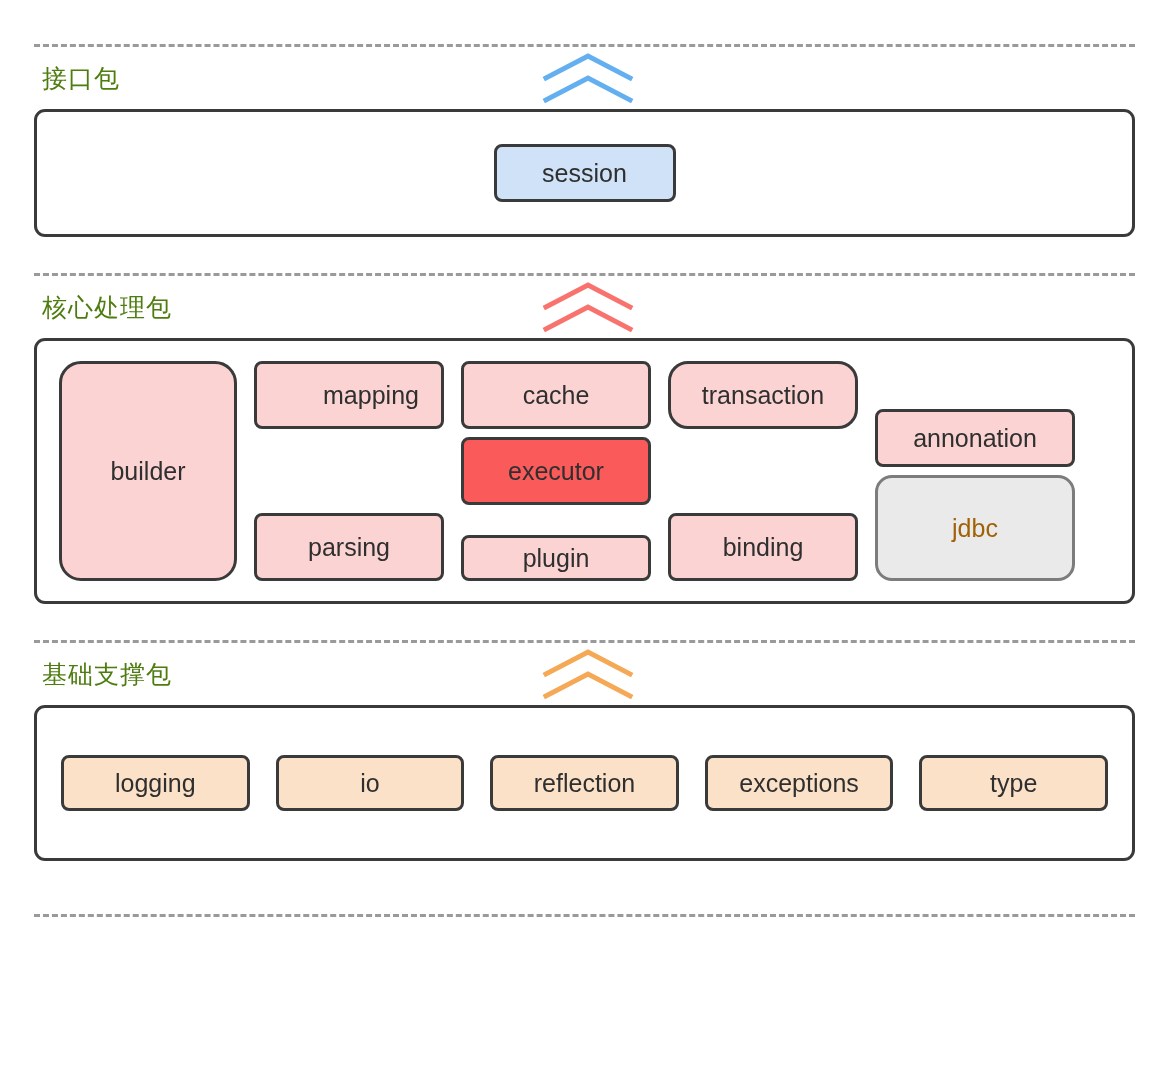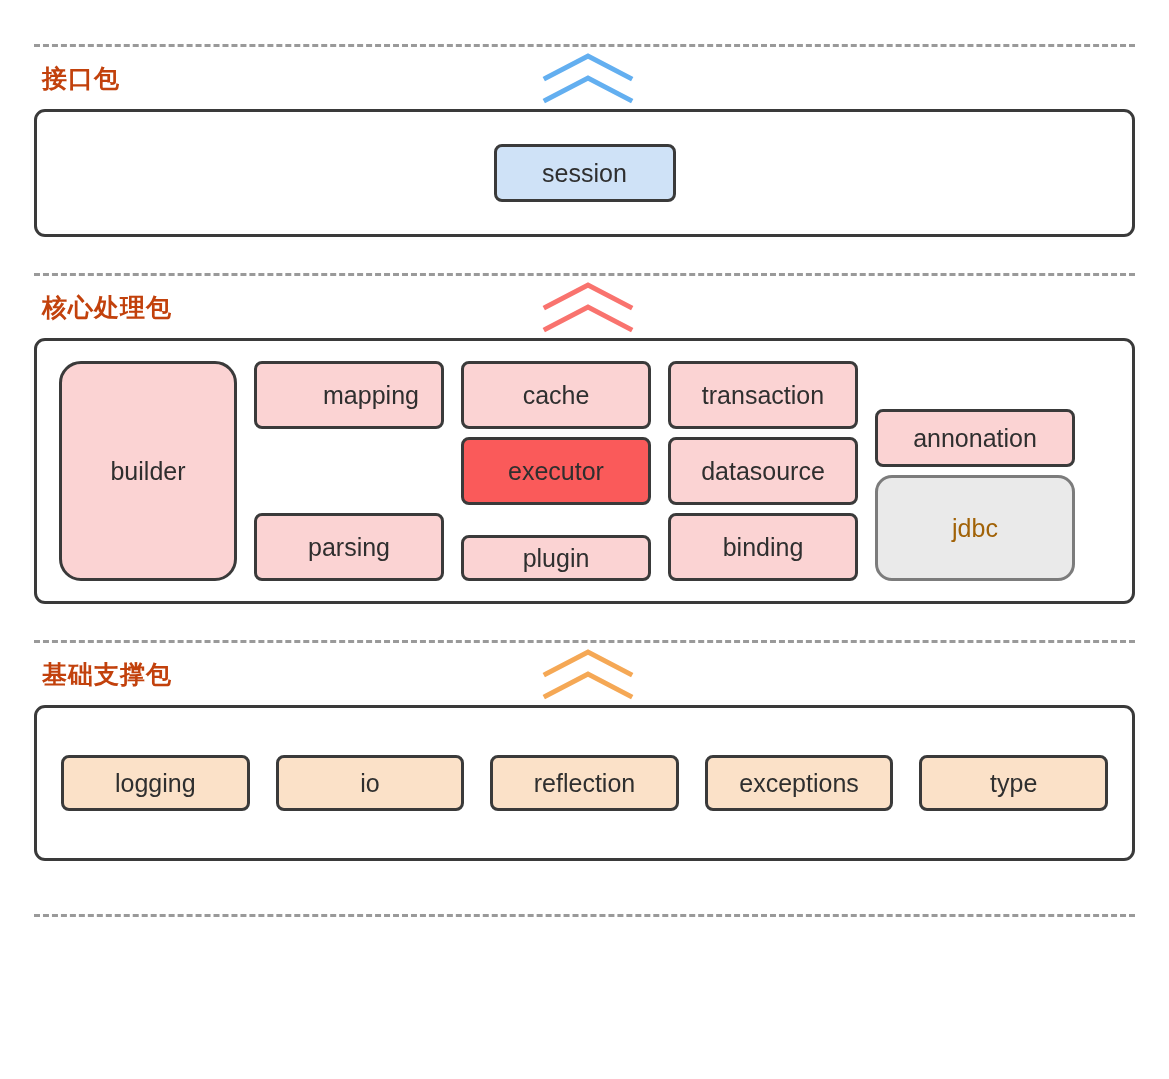--- a/index.html
+++ b/index.html
@@ -38,23 +38,23 @@
   .layer-head {
     position: relative;
     height: 62px;
   }
   .layer-title {
     position: absolute;
     left: 8px;
     top: 50%;
     transform: translateY(-50%);
     font-size: 25px;
-    font-weight: bold;
+    font-weight: normal;
     letter-spacing: 1px;
-    color: #c2410c;
+    color: #4d7c0f;
     white-space: nowrap;
   }
   .chevron {
     position: absolute;
     left: 508px;
     top: 50%;
     transform: translateY(-50%);
     width: 92px;
     height: 52px;
   }
@@ -114,21 +114,21 @@
     column-gap: 17px;
     row-gap: 8px;
   }
   .cell-builder    { grid-column: 1; grid-row: 1 / 7; border-radius: 22px; }
   .cell-mapping    { grid-column: 2; grid-row: 1 / 3; padding-left: 44px; }
   .cell-scripting  { grid-column: 2; grid-row: 3 / 5; }
   .cell-parsing    { grid-column: 2; grid-row: 5 / 7; }
   .cell-cache      { grid-column: 3; grid-row: 1 / 3; }
   .cell-executor   { grid-column: 3; grid-row: 3 / 5; }
   .cell-plugin     { grid-column: 3; grid-row: 5 / 7; margin-top: 22px; }
-  .cell-transaction{ grid-column: 4; grid-row: 1 / 3; }
+  .cell-transaction{ grid-column: 4; grid-row: 1 / 3; border-radius: 20px; }
   .cell-datasource { grid-column: 4; grid-row: 3 / 5; }
   .cell-binding    { grid-column: 4; grid-row: 5 / 7; }
   .cell-annonation { grid-column: 5; grid-row: 1 / 4; margin-top: 48px; }
   .cell-jdbc       { grid-column: 5; grid-row: 4 / 7; }
 
   
   .base-row {
     display: flex;
     gap: 26px;
     width: 100%;
@@ -176,21 +176,20 @@
       <div class="box pink cell-builder">builder</div>
 
       <div class="box pink cell-mapping">mapping</div>
       <div class="box pink cell-parsing">parsing</div>
 
       <div class="box pink cell-cache">cache</div>
       <div class="box red cell-executor">executor</div>
       <div class="box pink cell-plugin">plugin</div>
 
       <div class="box pink cell-transaction">transaction</div>
-      <div class="box pink cell-datasource">datasource</div>
       <div class="box pink cell-binding">binding</div>
 
       <div class="box pink cell-annonation">annonation</div>
       <div class="box gray cell-jdbc">jdbc</div>
     </div>
   </div>
 
   <div class="divider d3"></div>
 
   <div class="layer-head">

